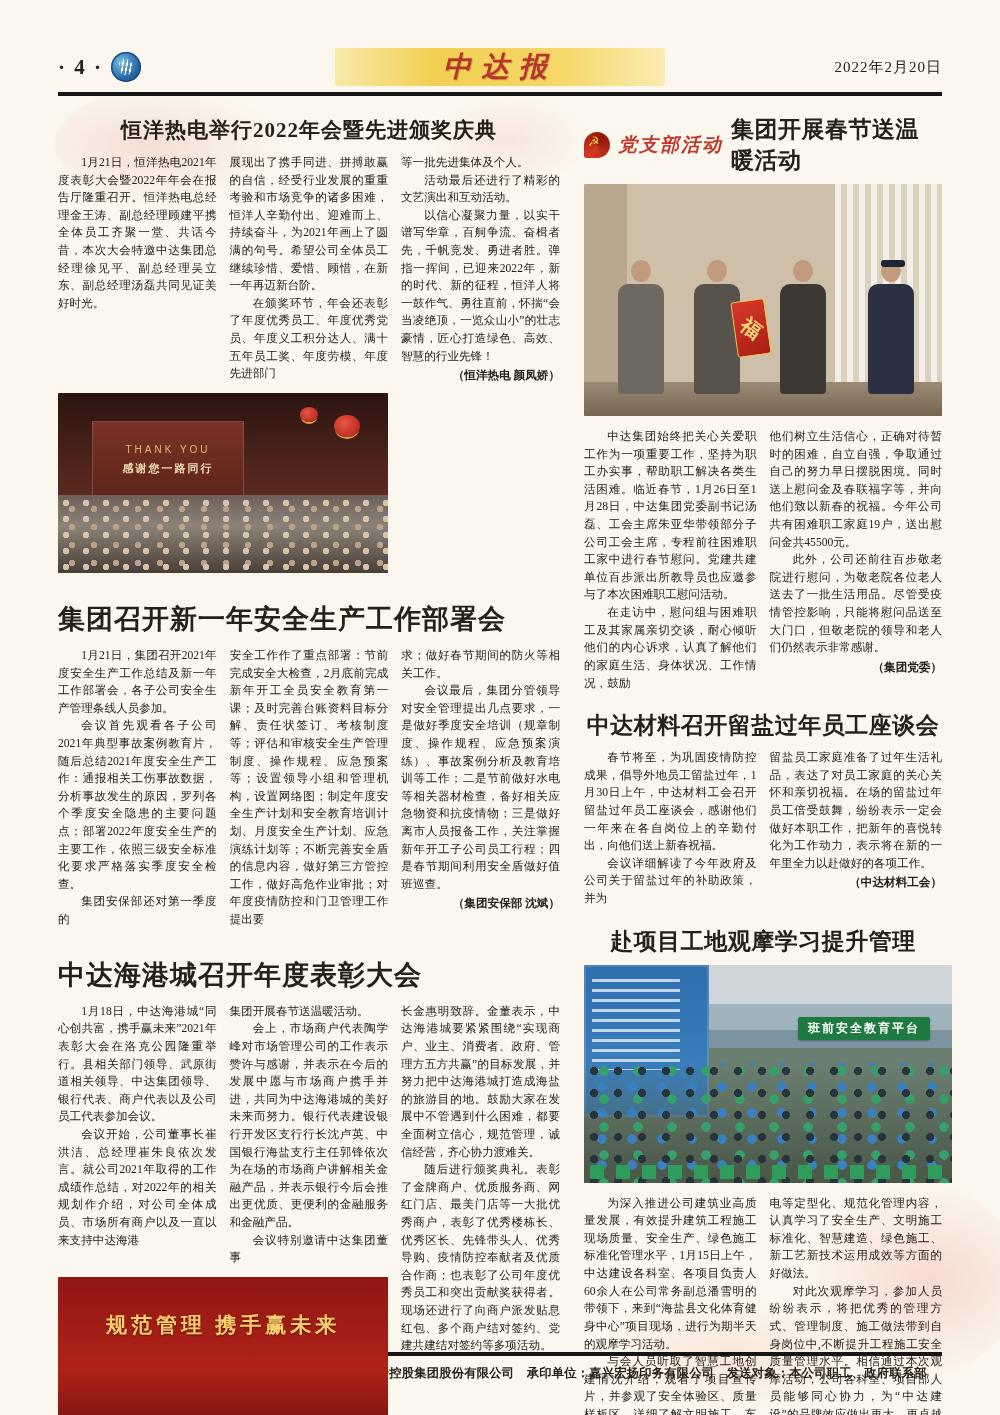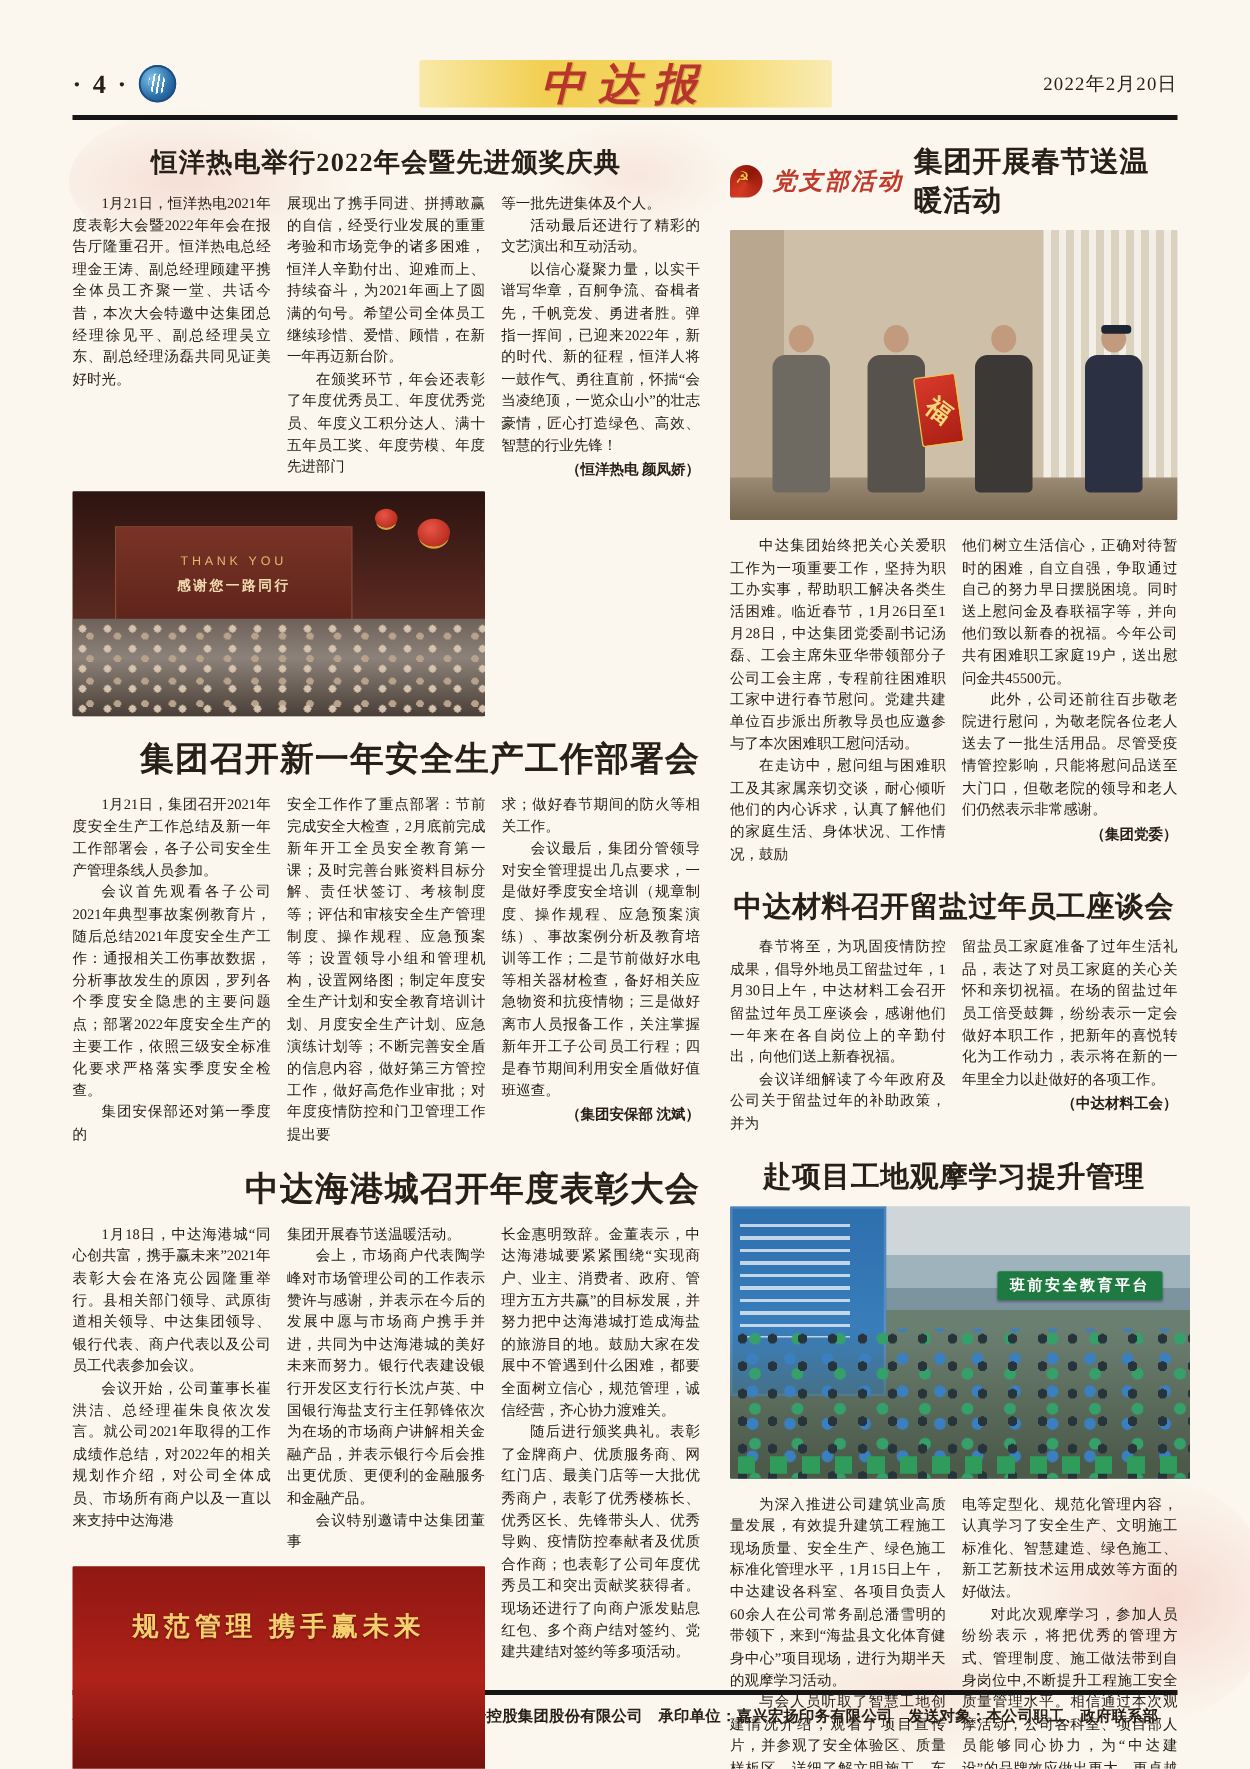--- a/index.html
+++ b/index.html
@@ -31,53 +31,53 @@
           position:relative; box-shadow:0 0 0 1.5px #1c4d84 inset; }
   .logo:before { content:""; position:absolute; left:8px; top:7px; width:14px; height:16px;
           background:repeating-linear-gradient(100deg,#fff 0 1.5px,transparent 1.5px 4px);
           border-radius:40% 60% 50% 50%; }
   .mast-wrap { position:absolute; left:50%; transform:translateX(-50%); top:0; height:46px;
           display:flex; align-items:center; justify-content:center; }
   .mast-band { position:absolute; left:50%; transform:translateX(-50%); top:4px;
           width:330px; height:38px;
           background:linear-gradient(90deg,#f8e9a9, #f2cf52 30%, #f5d869 70%, #f9ecb4);
           border-radius:2px; }
-  .mast { position:relative; font-size:35px; font-weight:bold; font-style:italic;
+  .mast { position:relative; font-size:28px; font-weight:bold; font-style:italic;
           color:#b7352a; letter-spacing:10px; text-shadow:1px 1px 0 rgba(120,20,10,.25);
           font-family:"Liberation Serif",serif; }
   .hdate { margin-left:auto; font-size:15px; letter-spacing:1px; }
   .hrule { border:none; border-top:4px solid #151515; margin-top:2px; }
 
   
   .main { display:flex; gap:24px; margin-top:14px; }
   .colL { width:502px; flex:0 0 502px; }
   .colR { width:358px; flex:0 0 358px; }
 
   h2.t-big { text-align:center; font-size:21px; font-weight:bold; letter-spacing:1px; margin:6px 0 10px; }
-  h2.t-mid { text-align:right; font-size:27px; font-weight:bold; letter-spacing:1px; margin:0 0 10px; }
+  h2.t-mid { text-align:left; font-size:27px; font-weight:bold; letter-spacing:1px; margin:12px 0 10px; }
   h2.t-sm  { text-align:center; font-size:23px; font-weight:bold; letter-spacing:.5px; margin:2px 0 8px; }
 
   .cols { display:flex; gap:13px; }
   .tc { flex:1; }
   .tc p { font-size:11.6px; line-height:1.52; text-align:justify; text-indent:2em; }
   .tc p.cont { text-indent:0; }
   .byline { font-size:11.6px; font-weight:bold; text-align:right; margin-top:3px; }
 
   
   .split { display:flex; gap:13px; }
   .sub2 { width:330px; flex:0 0 330px; }
   .sub1 { flex:1; }
 
   
   .photo { position:relative; overflow:hidden; border-radius:1px; }
 
   
   .ph1 { width:330px; height:180px; margin-top:10px;
          background:linear-gradient(180deg,#2c1410 0%, #47201a 30%, #5a2a20 55%, #3a1d16 100%); }
-  .ph1 .screen { position:absolute; left:34px; top:28px; width:190px; height:78px;
+  .ph1 .screen { position:absolute; left:34px; top:28px; width:152px; height:78px;
          background:linear-gradient(180deg,#7a3326,#5e241b); border:1px solid #8a4a35;
          display:flex; flex-direction:column; align-items:center; justify-content:center; gap:6px; }
   .ph1 .s1 { color:#e3b96e; font-size:10px; letter-spacing:3px; font-family:"Liberation Sans",sans-serif; }
   .ph1 .s2 { color:#f0ddb2; font-size:11px; font-weight:bold; letter-spacing:2px; }
   .ph1 .lant { position:absolute; width:26px; height:22px; border-radius:50%;
          background:radial-gradient(circle at 40% 35%, #e85545, #a91f12); box-shadow:0 3px 0 -1px #d8a23b; }
   .ph1 .l1 { right:28px; top:22px; } .ph1 .l2 { right:70px; top:14px; width:18px; height:15px; }
   .ph1 .crowd { position:absolute; left:0; bottom:0; width:100%; height:78px;
          background:
            radial-gradient(circle 3px at 8px 8px, #d6c3ae 98%, transparent) 0 0/20px 16px repeat,

